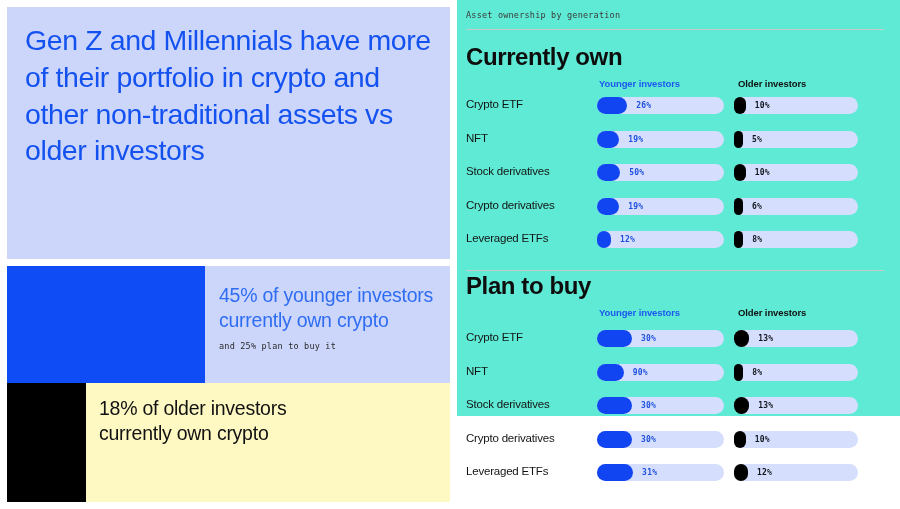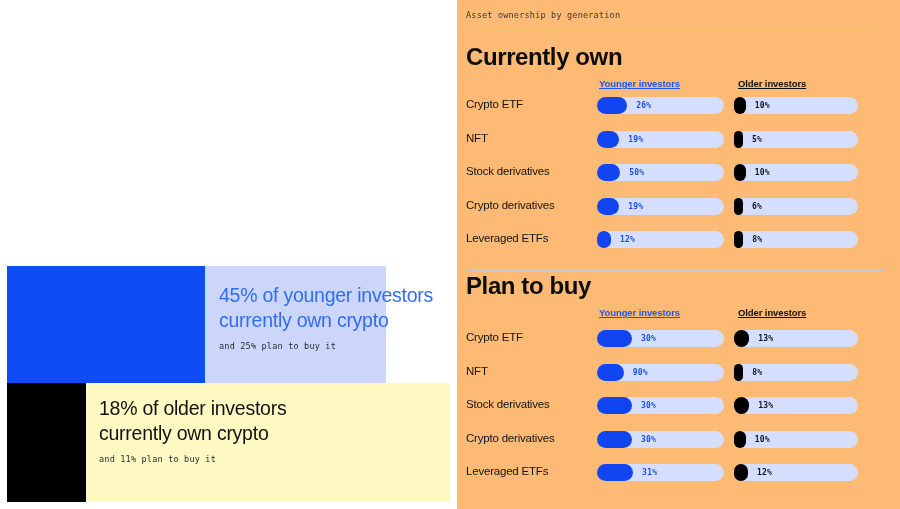--- a/index.html
+++ b/index.html
@@ -37,21 +37,21 @@
     font-size: 28.5px;
     line-height: 1.29;
     font-weight: 400;
     color: #1452f0;
     letter-spacing: -0.4px;
   }
 
   #stat-blue-wrap {
     position: absolute;
     left: 7px; top: 266px;
-    width: 379px; height: 117px;
+    width: 443px; height: 117px;
     background: #ccd6fb;
     padding-left: 48px;
   }
   #stat-blue-swatch {
     position: absolute;
     left: 0; top: 0;
     width: 198px; height: 117px;
     background: #0f4cf5;
   }
   #stat-blue-text {
@@ -90,22 +90,22 @@
   #stat-black-text {
     position: absolute;
     left: 92px; top: 13px;
     width: 240px;
   }
 
   
   #right-panel {
     position: relative;
     flex: 1;
-    height: 509px;
-    background: #fdba74;
+    height: 416px;
+    background: #5eead4;
     padding: 0;
   }
   #kicker {
     position: absolute;
     left: 9px; top: 10px;
     font-family: "DejaVu Sans Mono", "Liberation Mono", monospace;
     font-size: 8.5px;
     color: #3a3a3a;
     letter-spacing: 0.2px;
   }
@@ -131,21 +131,20 @@
   #title-plan { top: 272px; }
 
   .legend-row { position: absolute; left: 0; width: 100%; height: 12px; }
   #legend-own  { top: 78px; }
   #legend-plan { top: 307px; }
   .legend-label {
     position: absolute;
     font-size: 9.5px;
     font-weight: 700;
     letter-spacing: -0.1px;
-    text-decoration: underline;
   }
   .legend-label.younger { left: 142px; color: #1e57f0; }
   .legend-label.older   { left: 281px; color: #111111; }
 
   .rows { position: absolute; left: 0; width: 100%; }
   #rows-own  { top: 94px; }
   #rows-plan { top: 327px; }
 
   .bar-row {
     position: relative;
@@ -194,34 +193,36 @@
   .bar-value.younger { color: #1d4fe0; }
   .bar-value.older   { color: #10131c; }
 </style>
 </head>
 <body>
 
 <div id="root">
 
   <div id="left-panel">
 
+    <div id="headline-block">
+      <div id="headline">Gen Z and Millennials have more of their portfolio in crypto and other non-traditional assets vs older investors</div>
+    </div>
 
     <div id="stat-blue-wrap">
       <div id="stat-blue-swatch"></div>
       <div id="stat-blue-text">
         <div class="stat-big blue">45% of younger investors currently own crypto</div>
         <div class="stat-sub">and 25% plan to buy it</div>
       </div>
     </div>
 
     <div id="stat-black-wrap">
       <div id="stat-black-swatch"></div>
       <div id="stat-black-text">
         <div class="stat-big dark">18% of older investors currently own crypto</div>
-        <div class="stat-sub">and 11% plan to buy it</div>
       </div>
     </div>
 
   </div>
 
   <div id="right-panel">
 
     <div id="kicker">Asset ownership by generation</div>
     <div class="hrule" id="rule-top"></div>
 

